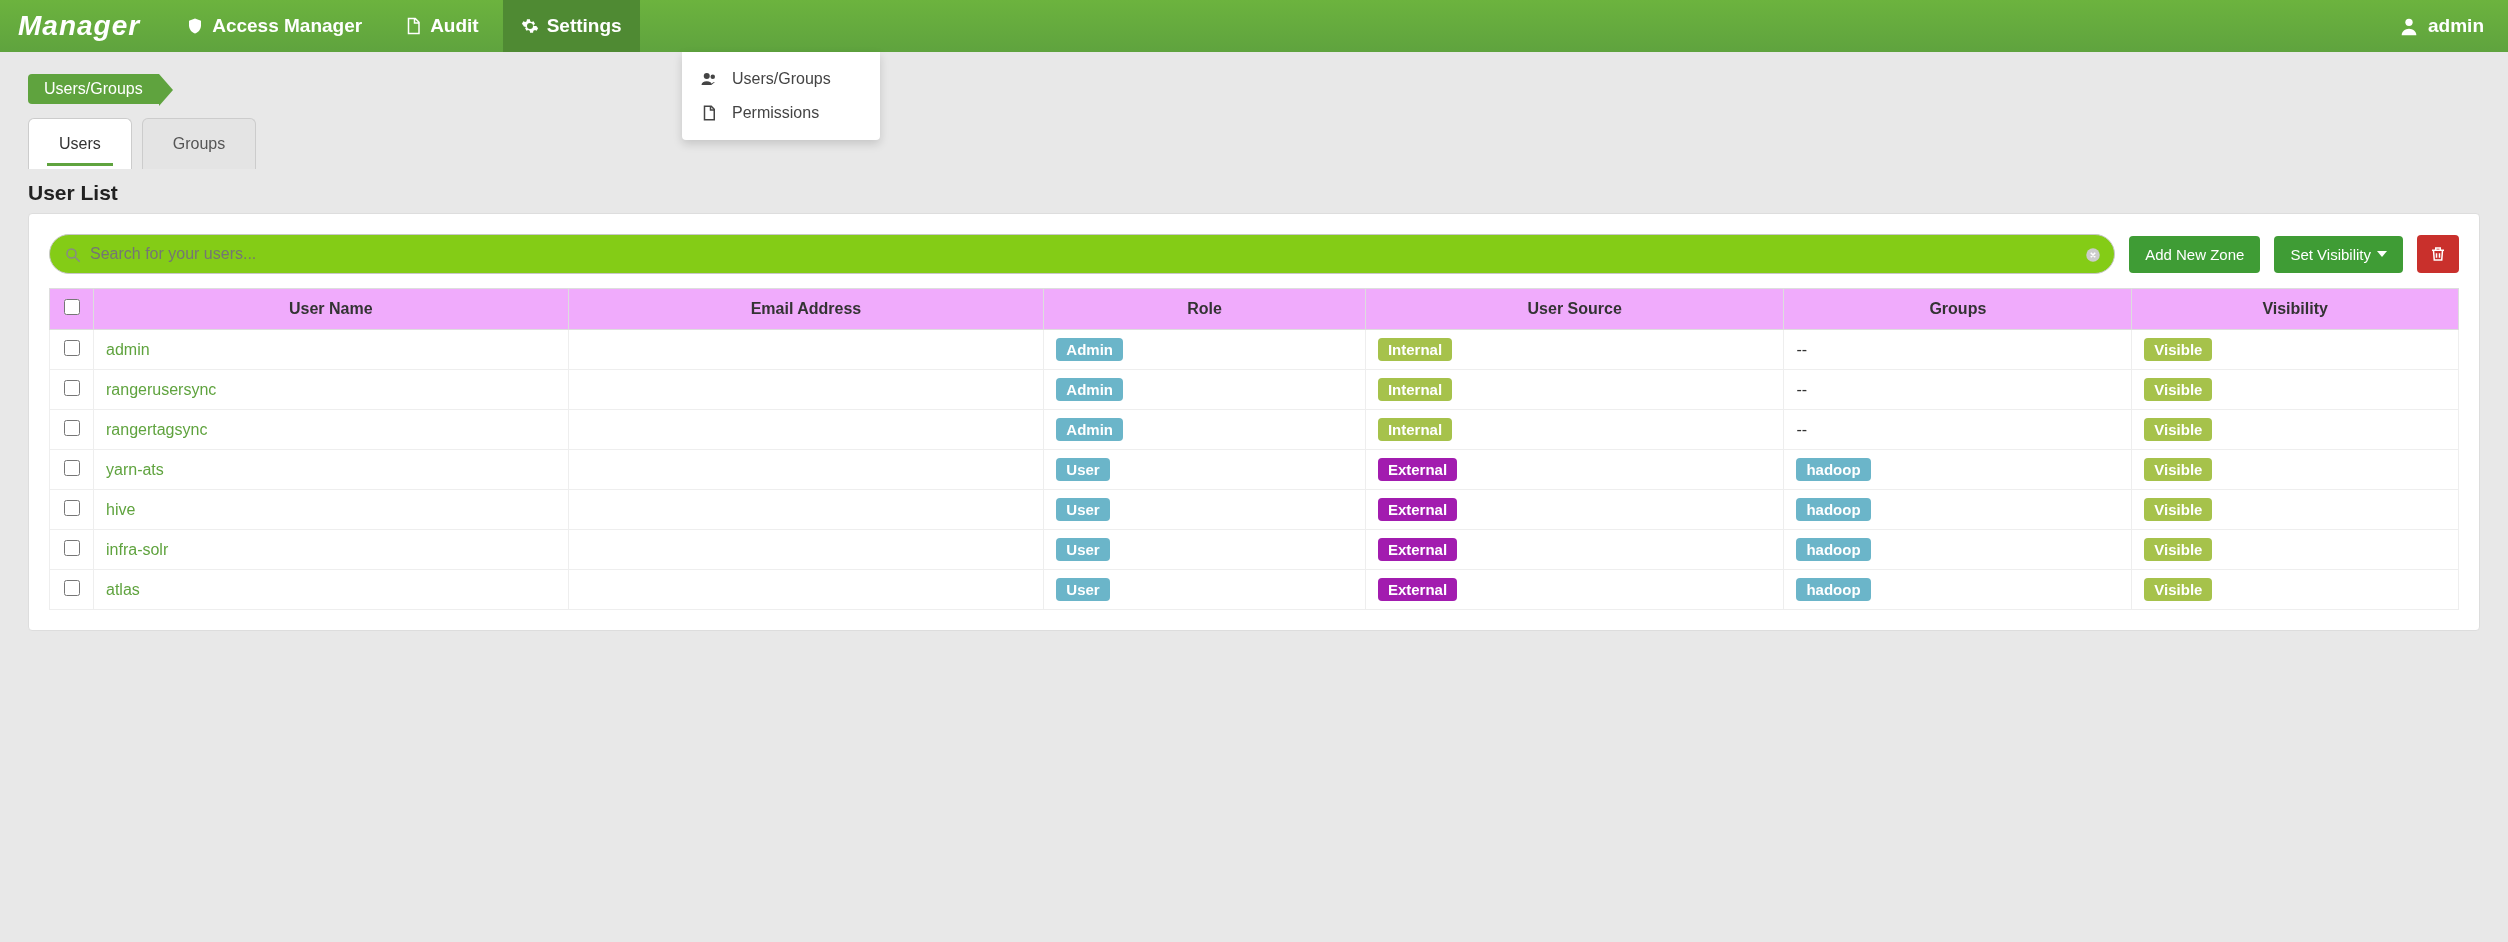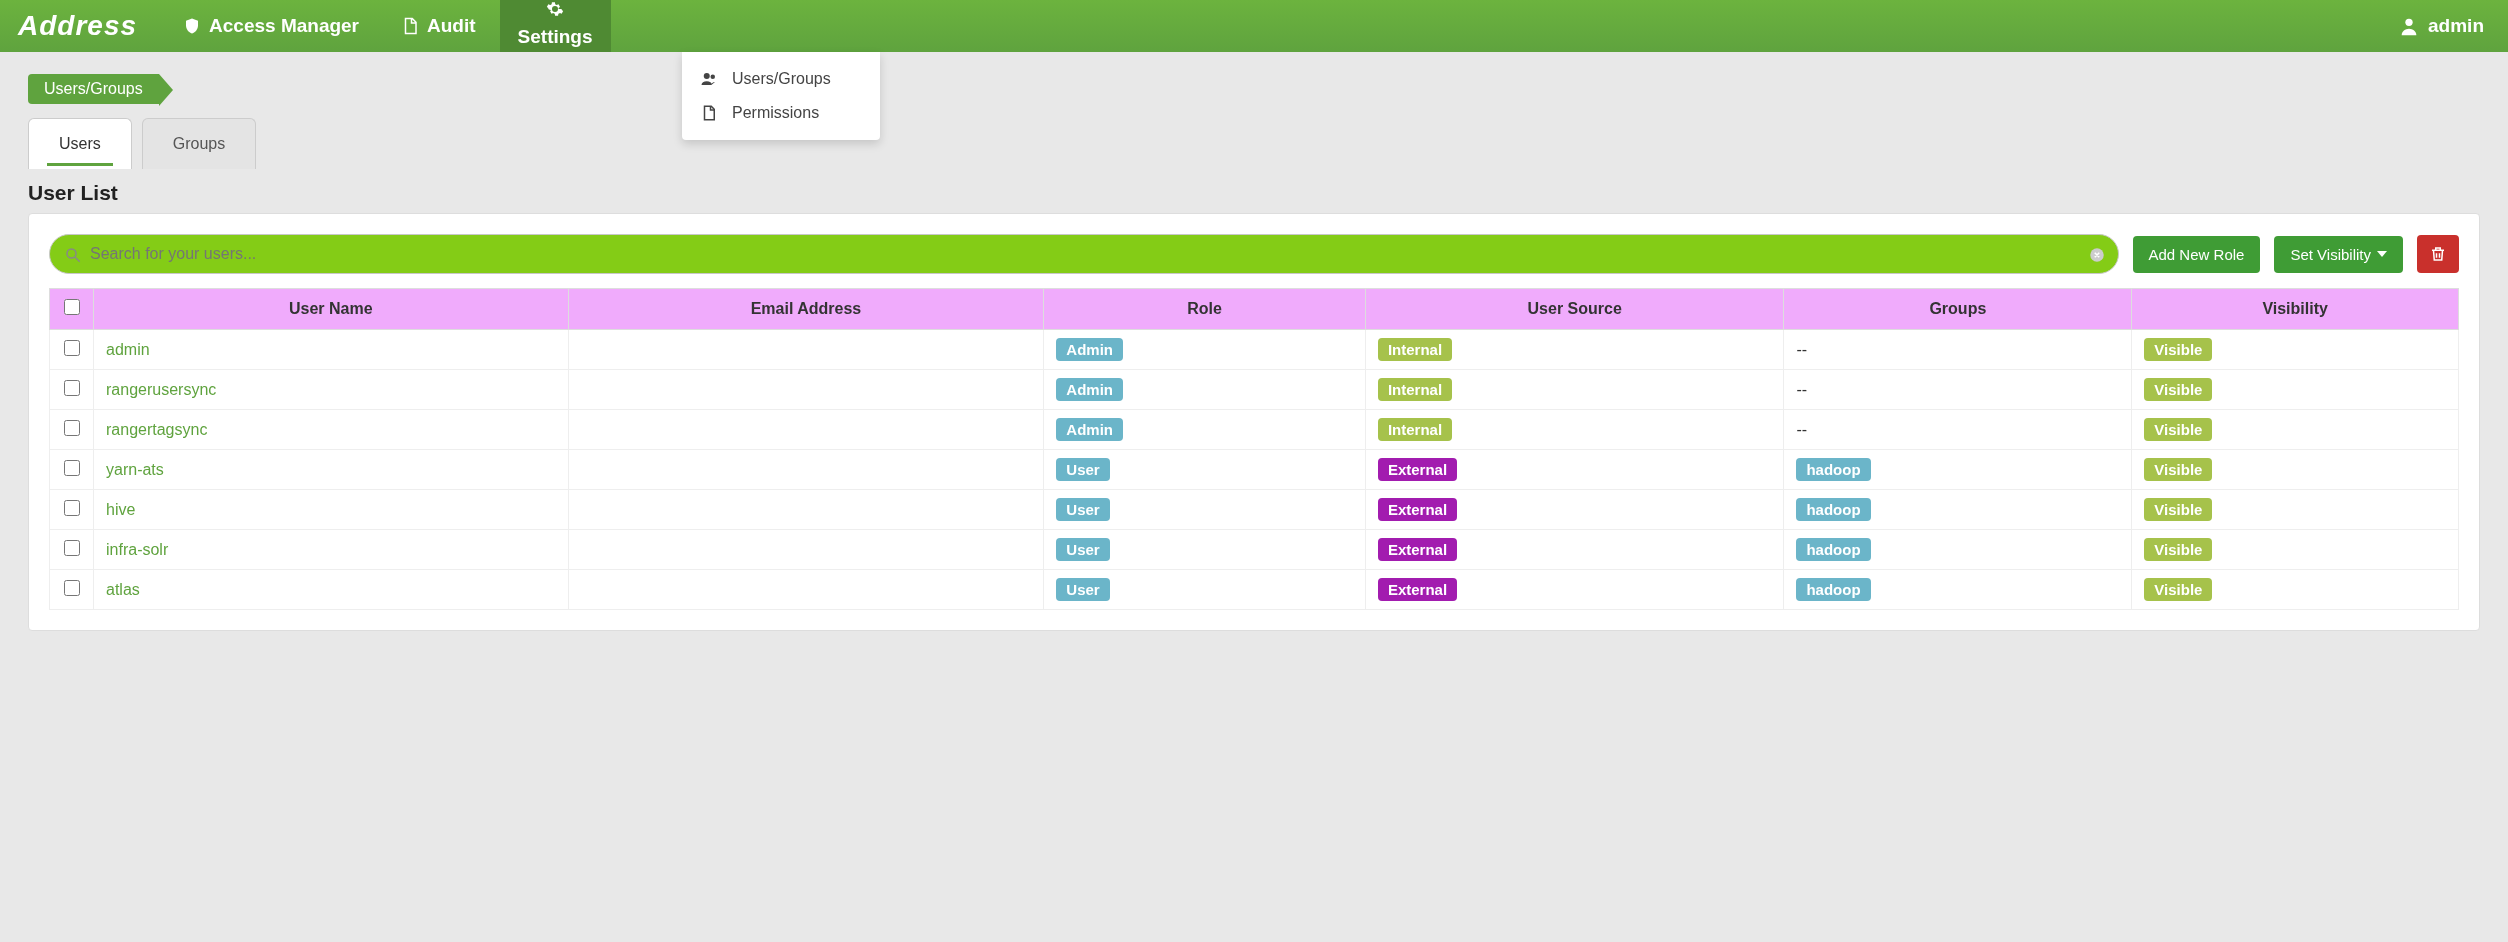--- a/index.html
+++ b/index.html
@@ -32,21 +32,21 @@
     display: flex;
     align-items: center;
     gap: 8px;
     padding: 0 18px;
     height: 100%;
     font-size: 19px;
     font-weight: 600;
     cursor: pointer;
     color: #fff;
   }
-  .nav-item.active { background: #4f8a33; flex-direction: column; }
+  .nav-item.active { background: #4f8a33; }
   .nav-right { margin-left: auto; display:flex; align-items:center; gap:8px; padding:0 14px; font-size:19px; font-weight:600;}
   .dropdown {
     position: absolute;
     top: 52px;
     left: 682px;
     background: #fff;
     box-shadow: 0 4px 10px rgba(0,0,0,.15);
     border-radius: 0 0 4px 4px;
     padding: 10px 0;
     width: 198px;
@@ -154,21 +154,21 @@
   .badge-olive { background:#a6c24b; }
   .badge-green { background:#a21caf; }
   .svg { width:18px; height:18px; fill:currentColor; }
   .svg-lg { width:22px; height:22px; fill:currentColor; }
   input[type=checkbox]{ width:16px; height:16px; }
 </style>
 </head>
 <body>
 
 <div class="navbar">
-  <div class="brand">Address</div>
+  <div class="brand">Manager</div>
   <div class="nav-items">
     <div class="nav-item">
       <svg class="svg" viewBox="0 0 24 24">
           <path d="M12 2l8 3v6c0 5-3.4 9.7-8 11-4.6-1.3-8-6-8-11V5l8-3z"></path>
         </svg>
       <span>Access Manager</span>
     </div>
     <div class="nav-item">
       <svg class="svg" viewBox="0 0 24 24">
           <path d="M6 2h9l5 5v15H6V2zm8 1v5h5" fill="none" stroke="currentColor" stroke-width="2"></path>
@@ -226,21 +226,21 @@
             <circle cx="10" cy="10" r="6"></circle>
             <line x1="15" y1="15" x2="21" y2="21"></line>
           </svg>
         <input type="text" placeholder="Search for your users..." style="">
         <svg class="svg c-icon" viewBox="0 0 24 24">
             <circle cx="12" cy="12" r="9" fill="#ccc"></circle>
             <path d="M9 9l6 6M15 9l-6 6" stroke="#fff" stroke-width="2"></path>
           </svg>
       </div>
       <button class="btn btn-green">
-          <span>Add New Role</span>
+          <span>Add New Zone</span>
         </button>
       <button class="btn btn-green">
           <span>Set Visibility</span>
           <span class="caret"></span>
         </button>
       <button class="btn btn-red">
         <svg class="svg" viewBox="0 0 24 24" style="fill:none;stroke:#fff;stroke-width:2">
             <path d="M4 7h16M9 7V4h6v3M6 7l1 13h10l1-13M10 11v6M14 11v6"></path>
           </svg>
       </button>

